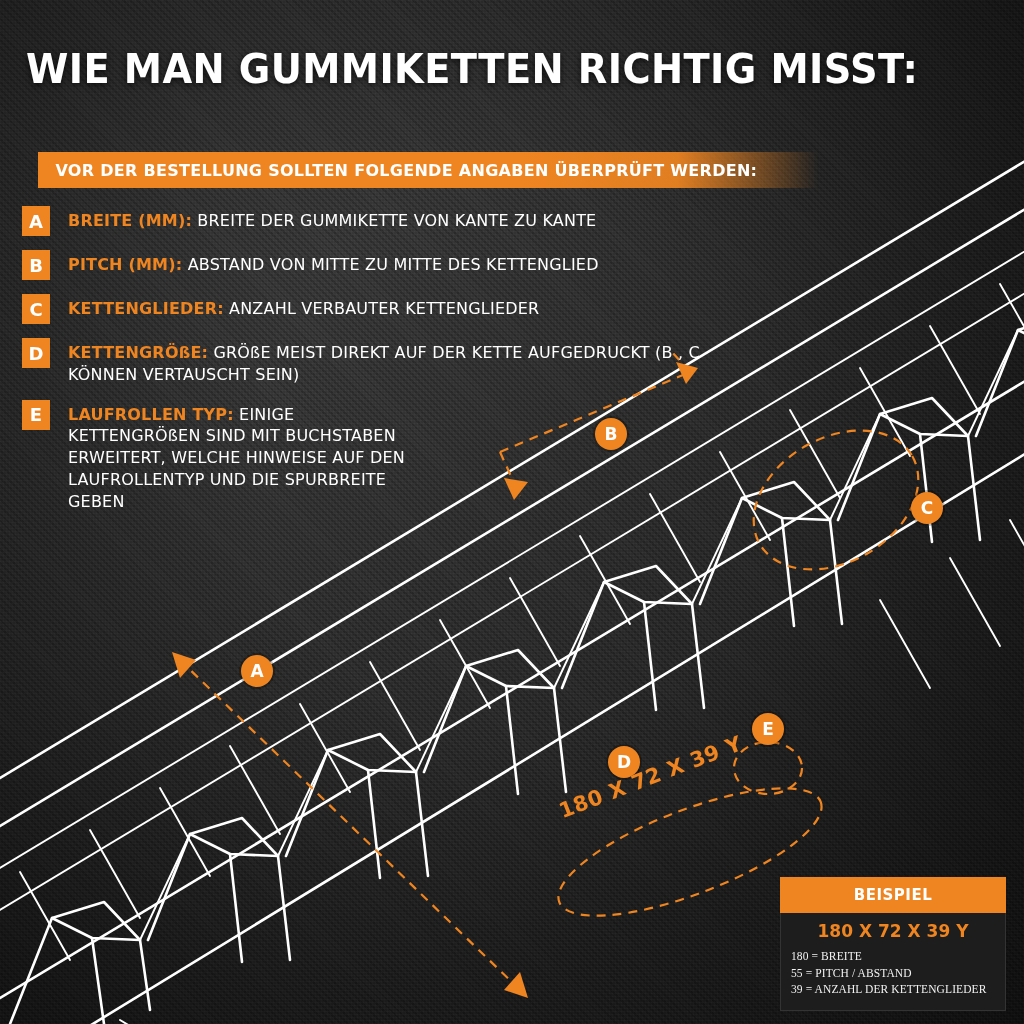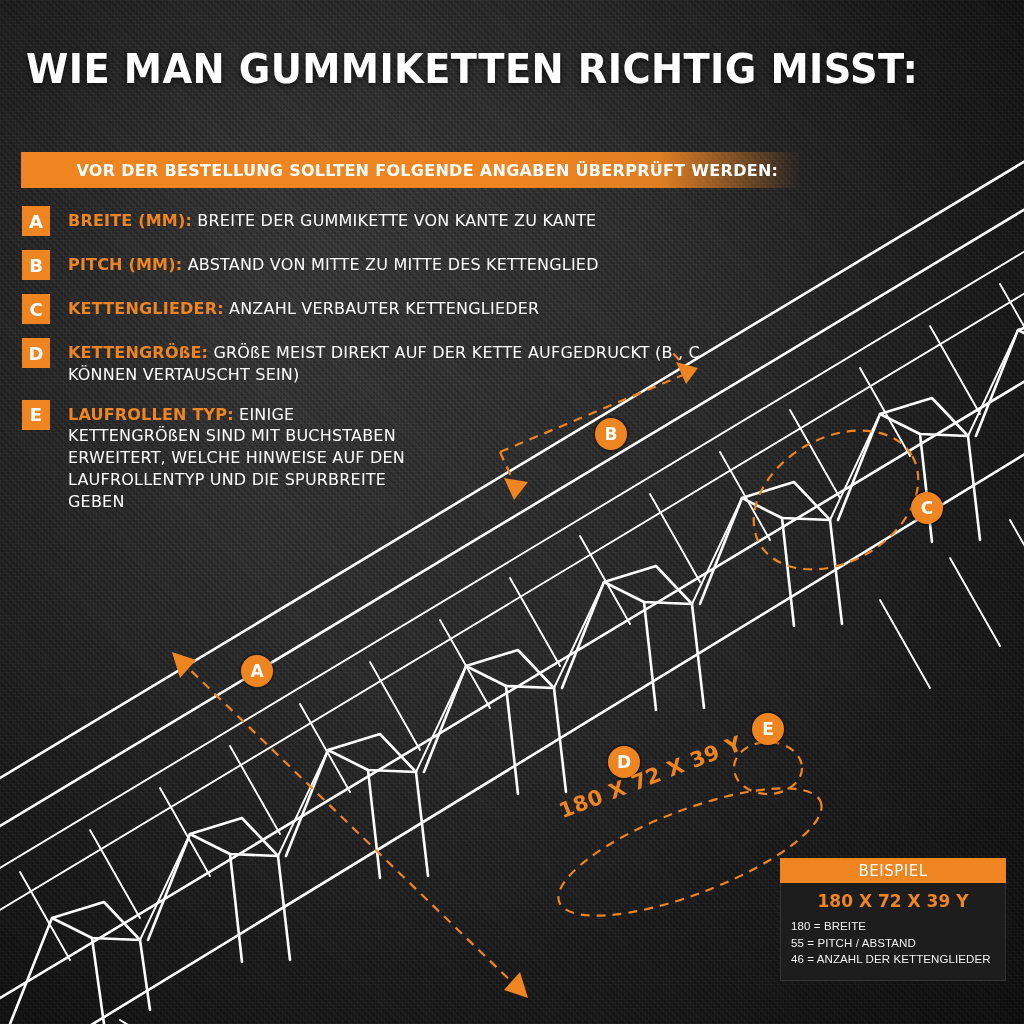--- a/index.html
+++ b/index.html
@@ -42,24 +42,24 @@
     font-family:"DejaVu Sans", sans-serif;
     transform:scaleX(.96);
     transform-origin:left center;
     color:#ffffff;
     text-shadow:0 2px 6px rgba(0,0,0,.7);
     white-space:nowrap;
   }
 
   
   .subbar{
-    position:absolute;left:21px;top:152px;
+    position:absolute;left:38px;top:152px;
     width:780px;height:36px;
     background:linear-gradient(90deg,#ef8521 0%, #ef8521 62%, rgba(239,133,33,.92) 82%, rgba(239,133,33,0) 100%);
-    display:flex;align-items:center;justify-content:flex-end;
+    display:flex;align-items:center;
   }
   .subbar span{
     padding-left:18px;
     font-size:16.5px;font-weight:bold;letter-spacing:.3px;
     font-family:"DejaVu Sans", sans-serif;
     transform:scaleX(.97);transform-origin:left center;
     white-space:nowrap;
   }
 
   
@@ -100,37 +100,38 @@
     transform-origin:left center;
     letter-spacing:.5px;
     white-space:nowrap;
   }
 
   
   .example{
     position:absolute;left:780px;top:858px;width:226px;
   }
   .example-head{
-    background:#ef8521;height:25px;
+    background:#ef8521;height:36px;
     display:flex;align-items:center;justify-content:center;
-    font-weight:normal;font-size:15px;letter-spacing:.5px;
-    font-family:"DejaVu Sans", sans-serif;
+    font-weight:bold;font-size:15px;letter-spacing:.5px;
+    font-family:"DejaVu Sans", sans-serif;
+    margin-top:19px;
   }
   .example-body{
     background:#1d1d1d;padding:6px 10px 12px 10px;
     border:1px solid #333;border-top:none;
   }
   .example-code{
     text-align:center;color:#ef8521;font-weight:bold;font-size:17px;
     font-family:"DejaVu Sans", sans-serif;
     margin:2px 0 7px 0;
   }
   .example-line{
     font-size:11.5px;line-height:1.45;color:#f2f2f2;
-    font-family:Liberation Sans, sans-serif;
+    font-family:Liberation Serif, serif;
     letter-spacing:.1px;
   }
 </style>
 </head>
 <body>
 
 <div class="stage">
 
   <div class="bg-base"></div>
   <div class="bg-noise"></div>
@@ -299,17 +300,17 @@
   <div class="marker" style="left:752px;top:713px;">E</div>
 
   <div class="printed">180 X 72 X 39 Y</div>
 
   <div class="example">
     <div class="example-head">BEISPIEL</div>
     <div class="example-body">
       <div class="example-code">180 X 72 X 39 Y</div>
       <div class="example-line">180 = BREITE</div>
       <div class="example-line">55 = PITCH / ABSTAND</div>
-      <div class="example-line">46 = ANZAHL DER KETTENGLIEDER</div>
+      <div class="example-line">39 = ANZAHL DER KETTENGLIEDER</div>
     </div>
   </div>
 
 </div>
 
 </body></html>

